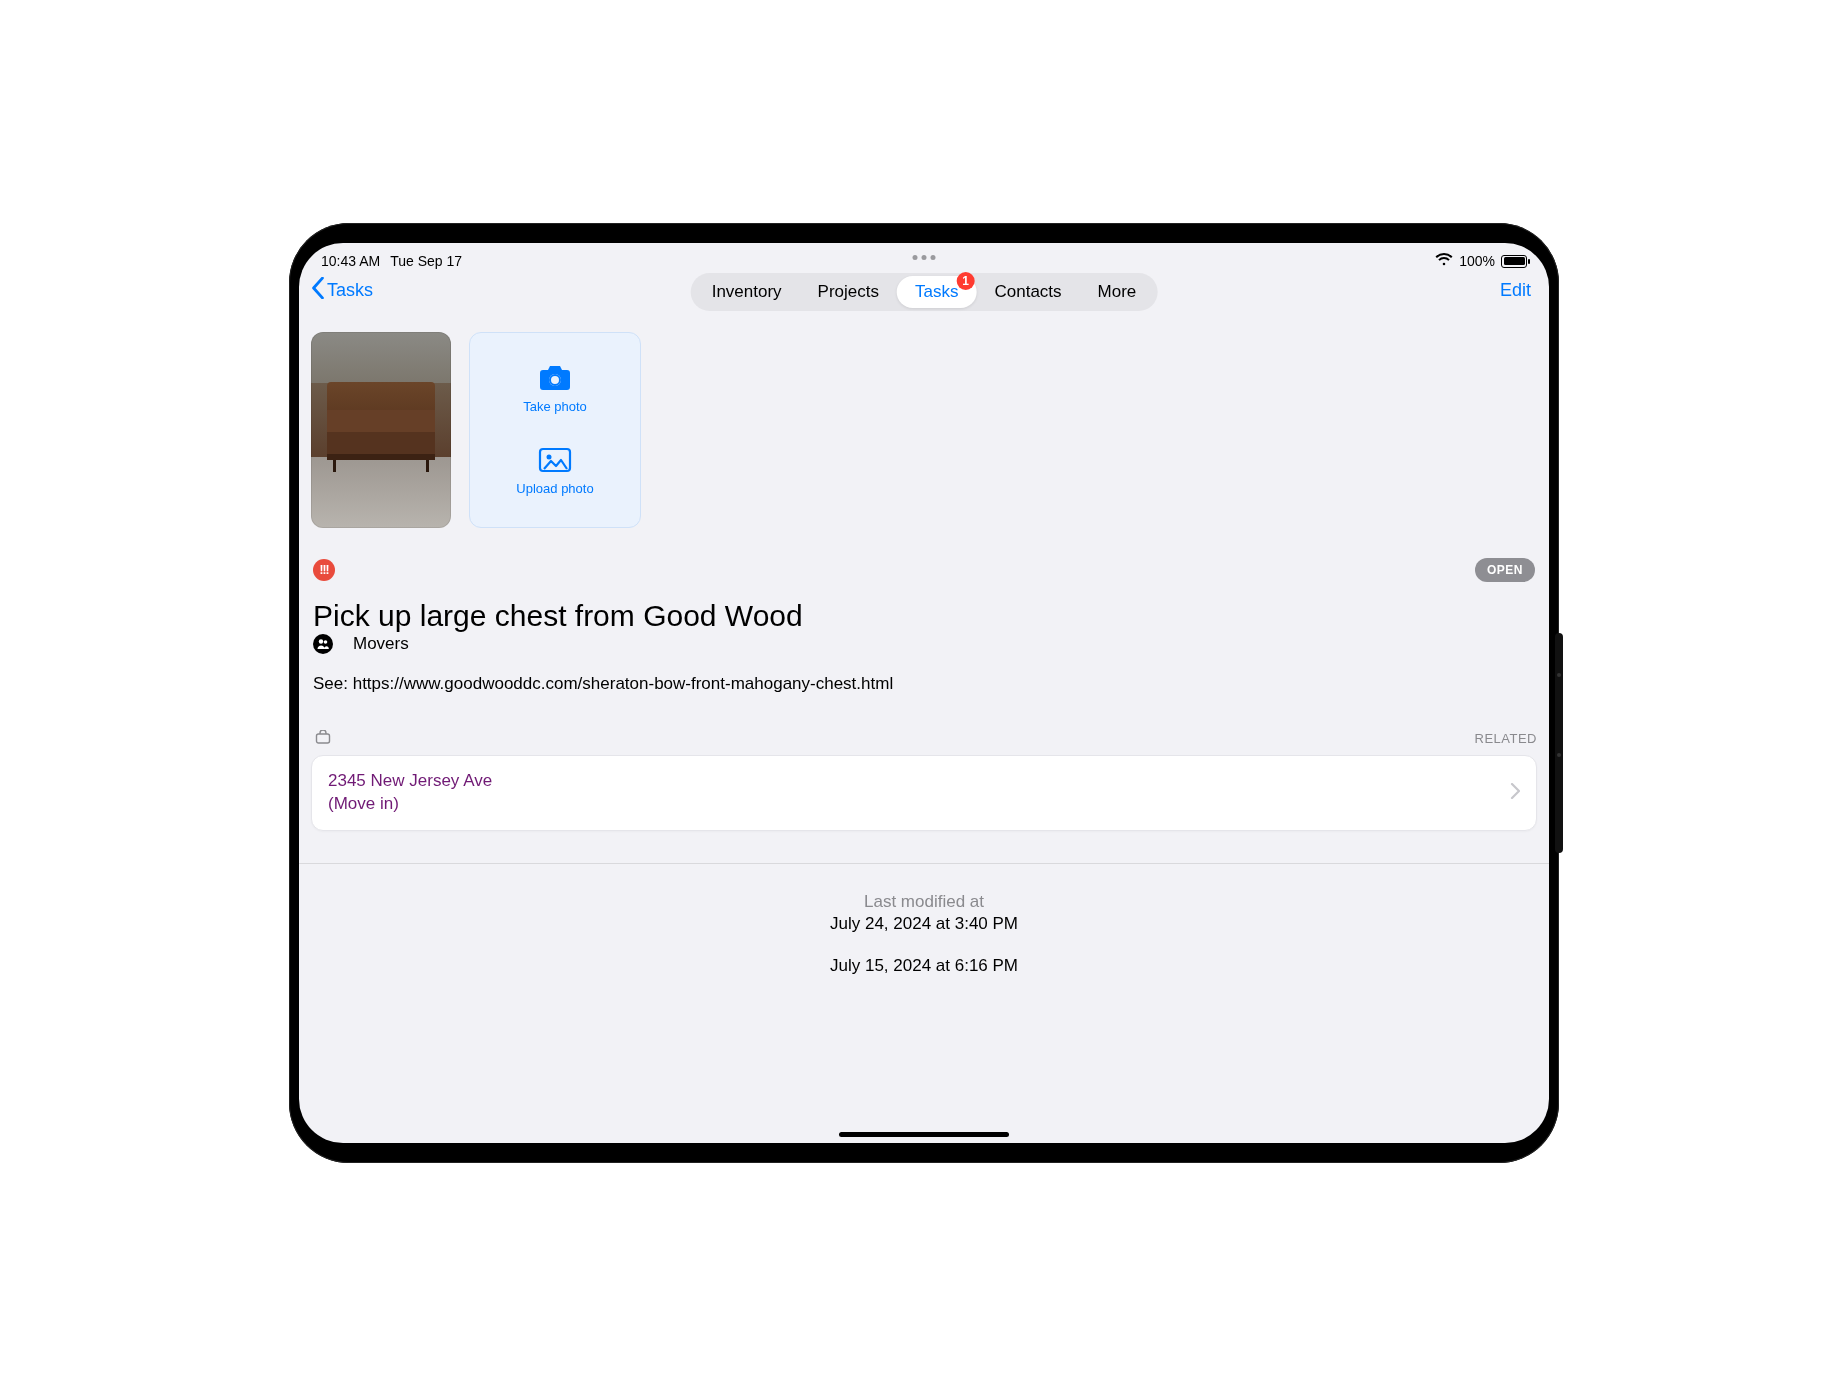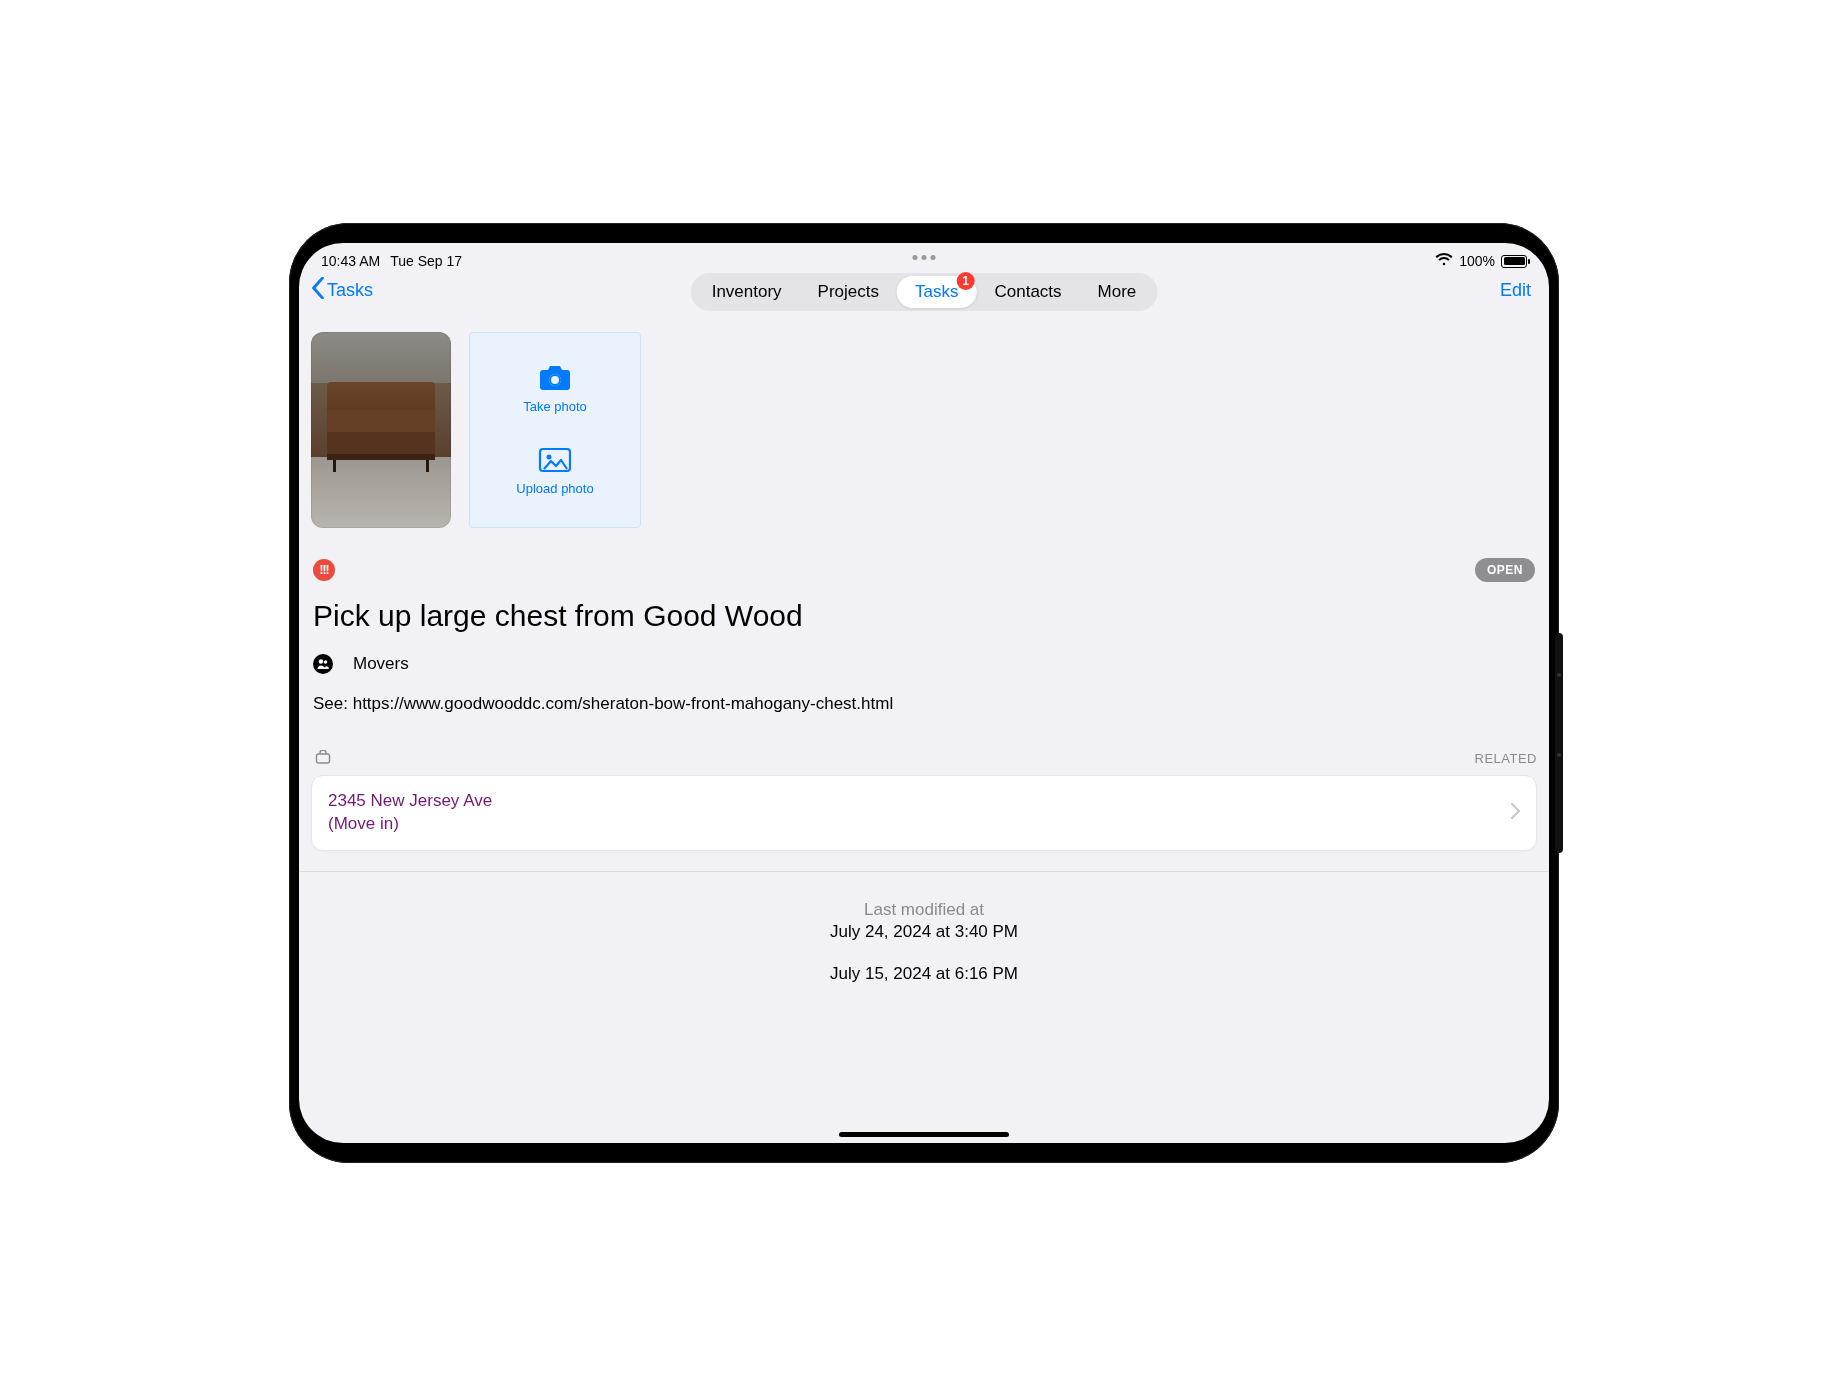--- a/index.html
+++ b/index.html
@@ -148,40 +148,40 @@
     content:"";
     position:absolute;
     left:22px;right:22px;top:126px;height:14px;
     background:transparent;
     border-left:3px solid #2a170c;border-right:3px solid #2a170c;
   }
   .photo-actions{
     width:172px;height:196px;
     border:1px solid #cfe1f8;
     background:#eaf2fd;
-    border-radius:4px;
+    border-radius:12px;
     display:flex;flex-direction:column;align-items:center;justify-content:space-evenly;
   }
   .photo-action{
     display:flex;flex-direction:column;align-items:center;gap:4px;
     color:#007aff;font-size:13px;cursor:pointer;
   }
   .icon-lg{width:34px;height:28px;}
   .title-block{padding:0 2px;}
   .priority-row{display:flex;align-items:center;justify-content:space-between;margin-bottom:16px;}
   .priority-icon{
     width:22px;height:22px;border-radius:11px;background:#e94b3c;
     color:#fff;font-weight:800;font-size:12px;
     display:flex;align-items:center;justify-content:center;letter-spacing:-1px;
   }
   .status-pill{
     background:#8e8e93;color:#fff;font-size:12px;font-weight:700;
     padding:5px 12px;border-radius:13px;letter-spacing:0.5px;
   }
-  .task-title{font-size:30px;font-weight:400;color:#000;margin-bottom:20px;line-height:1.2;}
+  .task-title{font-size:30px;font-weight:400;color:#000;margin-bottom:0;line-height:1.2;}
   .assignee-row{display:flex;align-items:center;gap:20px;font-size:17px;color:#000;margin-bottom:20px;}
   .assignee-icon{
     width:20px;height:20px;border-radius:10px;background:#000;
     display:flex;align-items:center;justify-content:center;
   }
   .task-desc{font-size:17px;color:#000;margin-bottom:36px;}
   .section-header{
     display:flex;align-items:center;gap:8px;
     color:#8a8a8e;font-size:13px;font-weight:500;letter-spacing:0.5px;
     margin-bottom:8px;padding-left:4px;justify-content:space-between;
@@ -190,21 +190,21 @@
     background:#fff;border:1px solid #e5e5ea;border-radius:12px;
     padding:14px 16px;
     display:flex;align-items:center;justify-content:space-between;
     cursor:pointer;
     box-shadow:0 1px 2px rgba(0,0,0,.03);
   }
   .related-text{color:#701a75;font-size:17px;line-height:1.35;}
   .chevron-right{color:#c7c7cc;}
   .footer-meta{
     border-top:1px solid #d9d9dc;
-    margin: 20px -12px 0 -12px;
+    margin: 32px -12px 0 -12px;
     padding:28px 0 40px 0;
     text-align:center;
   }
   .meta-label{color:#8a8a8e;font-size:17px;margin-bottom:2px;}
   .meta-value{color:#000;font-size:17px;font-weight:500;margin-bottom:22px;}
   .home-indicator{
     position:absolute;bottom:6px;left:50%;transform:translateX(-50%);
     width:170px;height:5px;background:#000;border-radius:3px;
   }
 </style>

